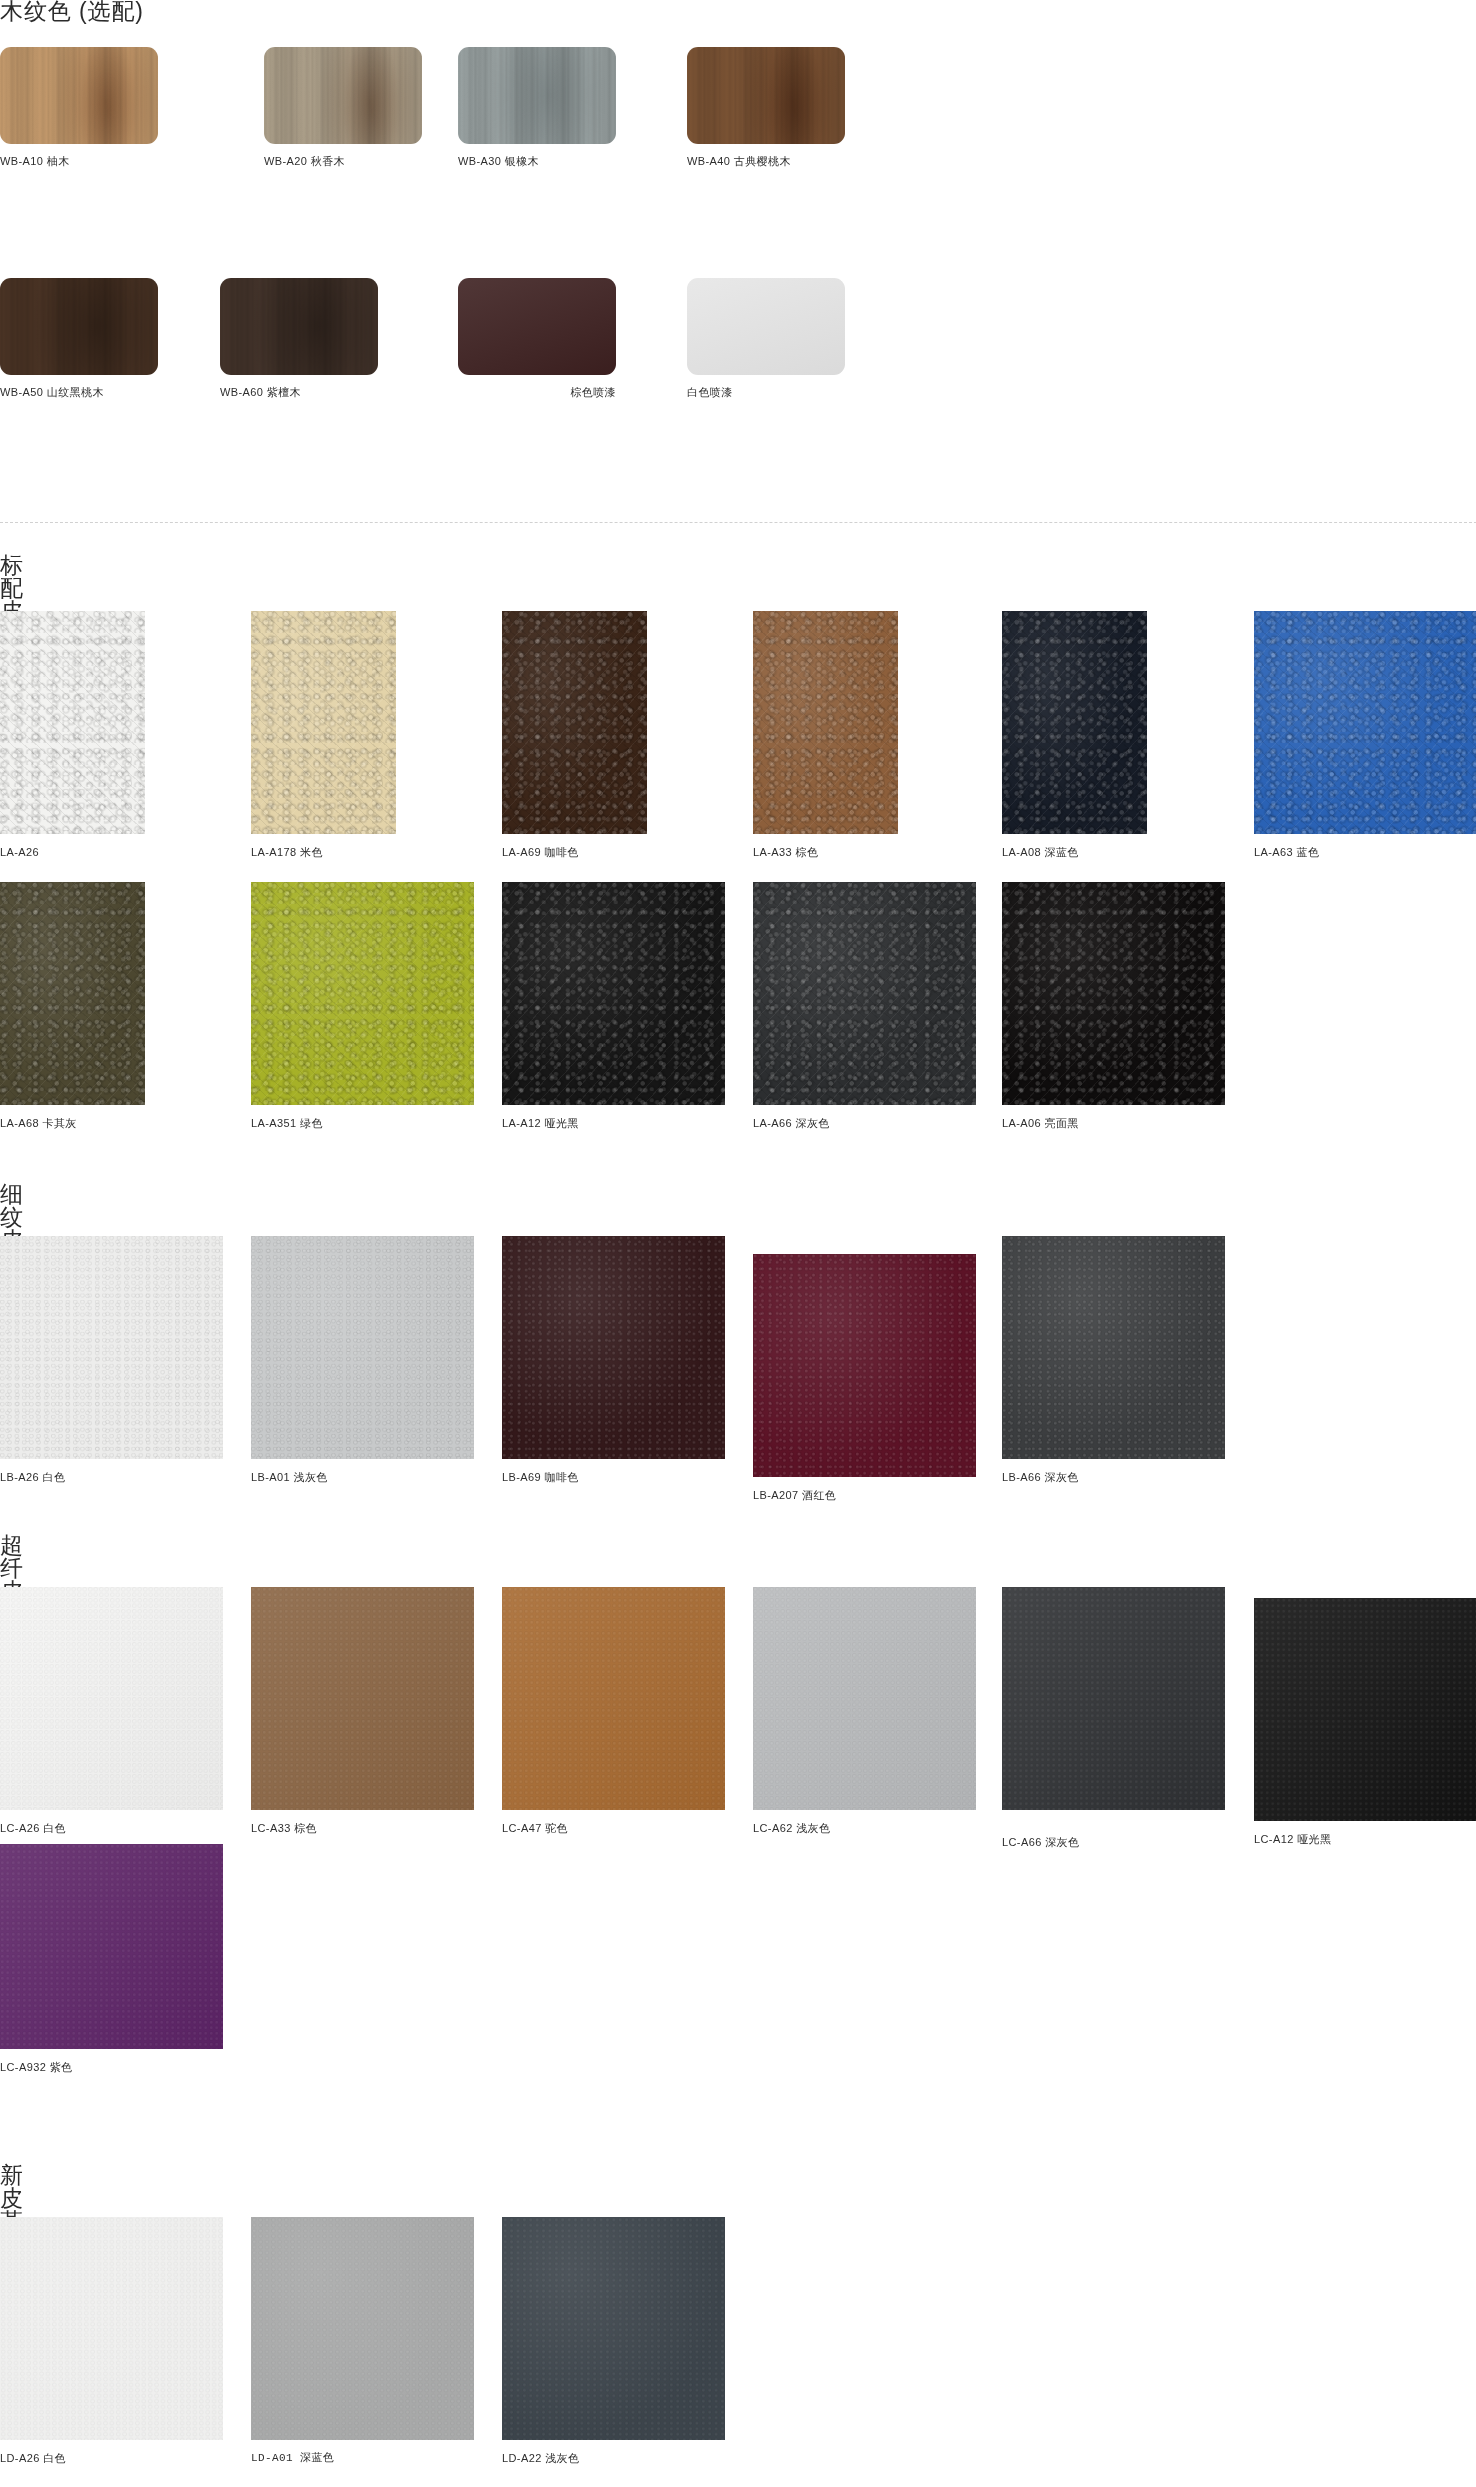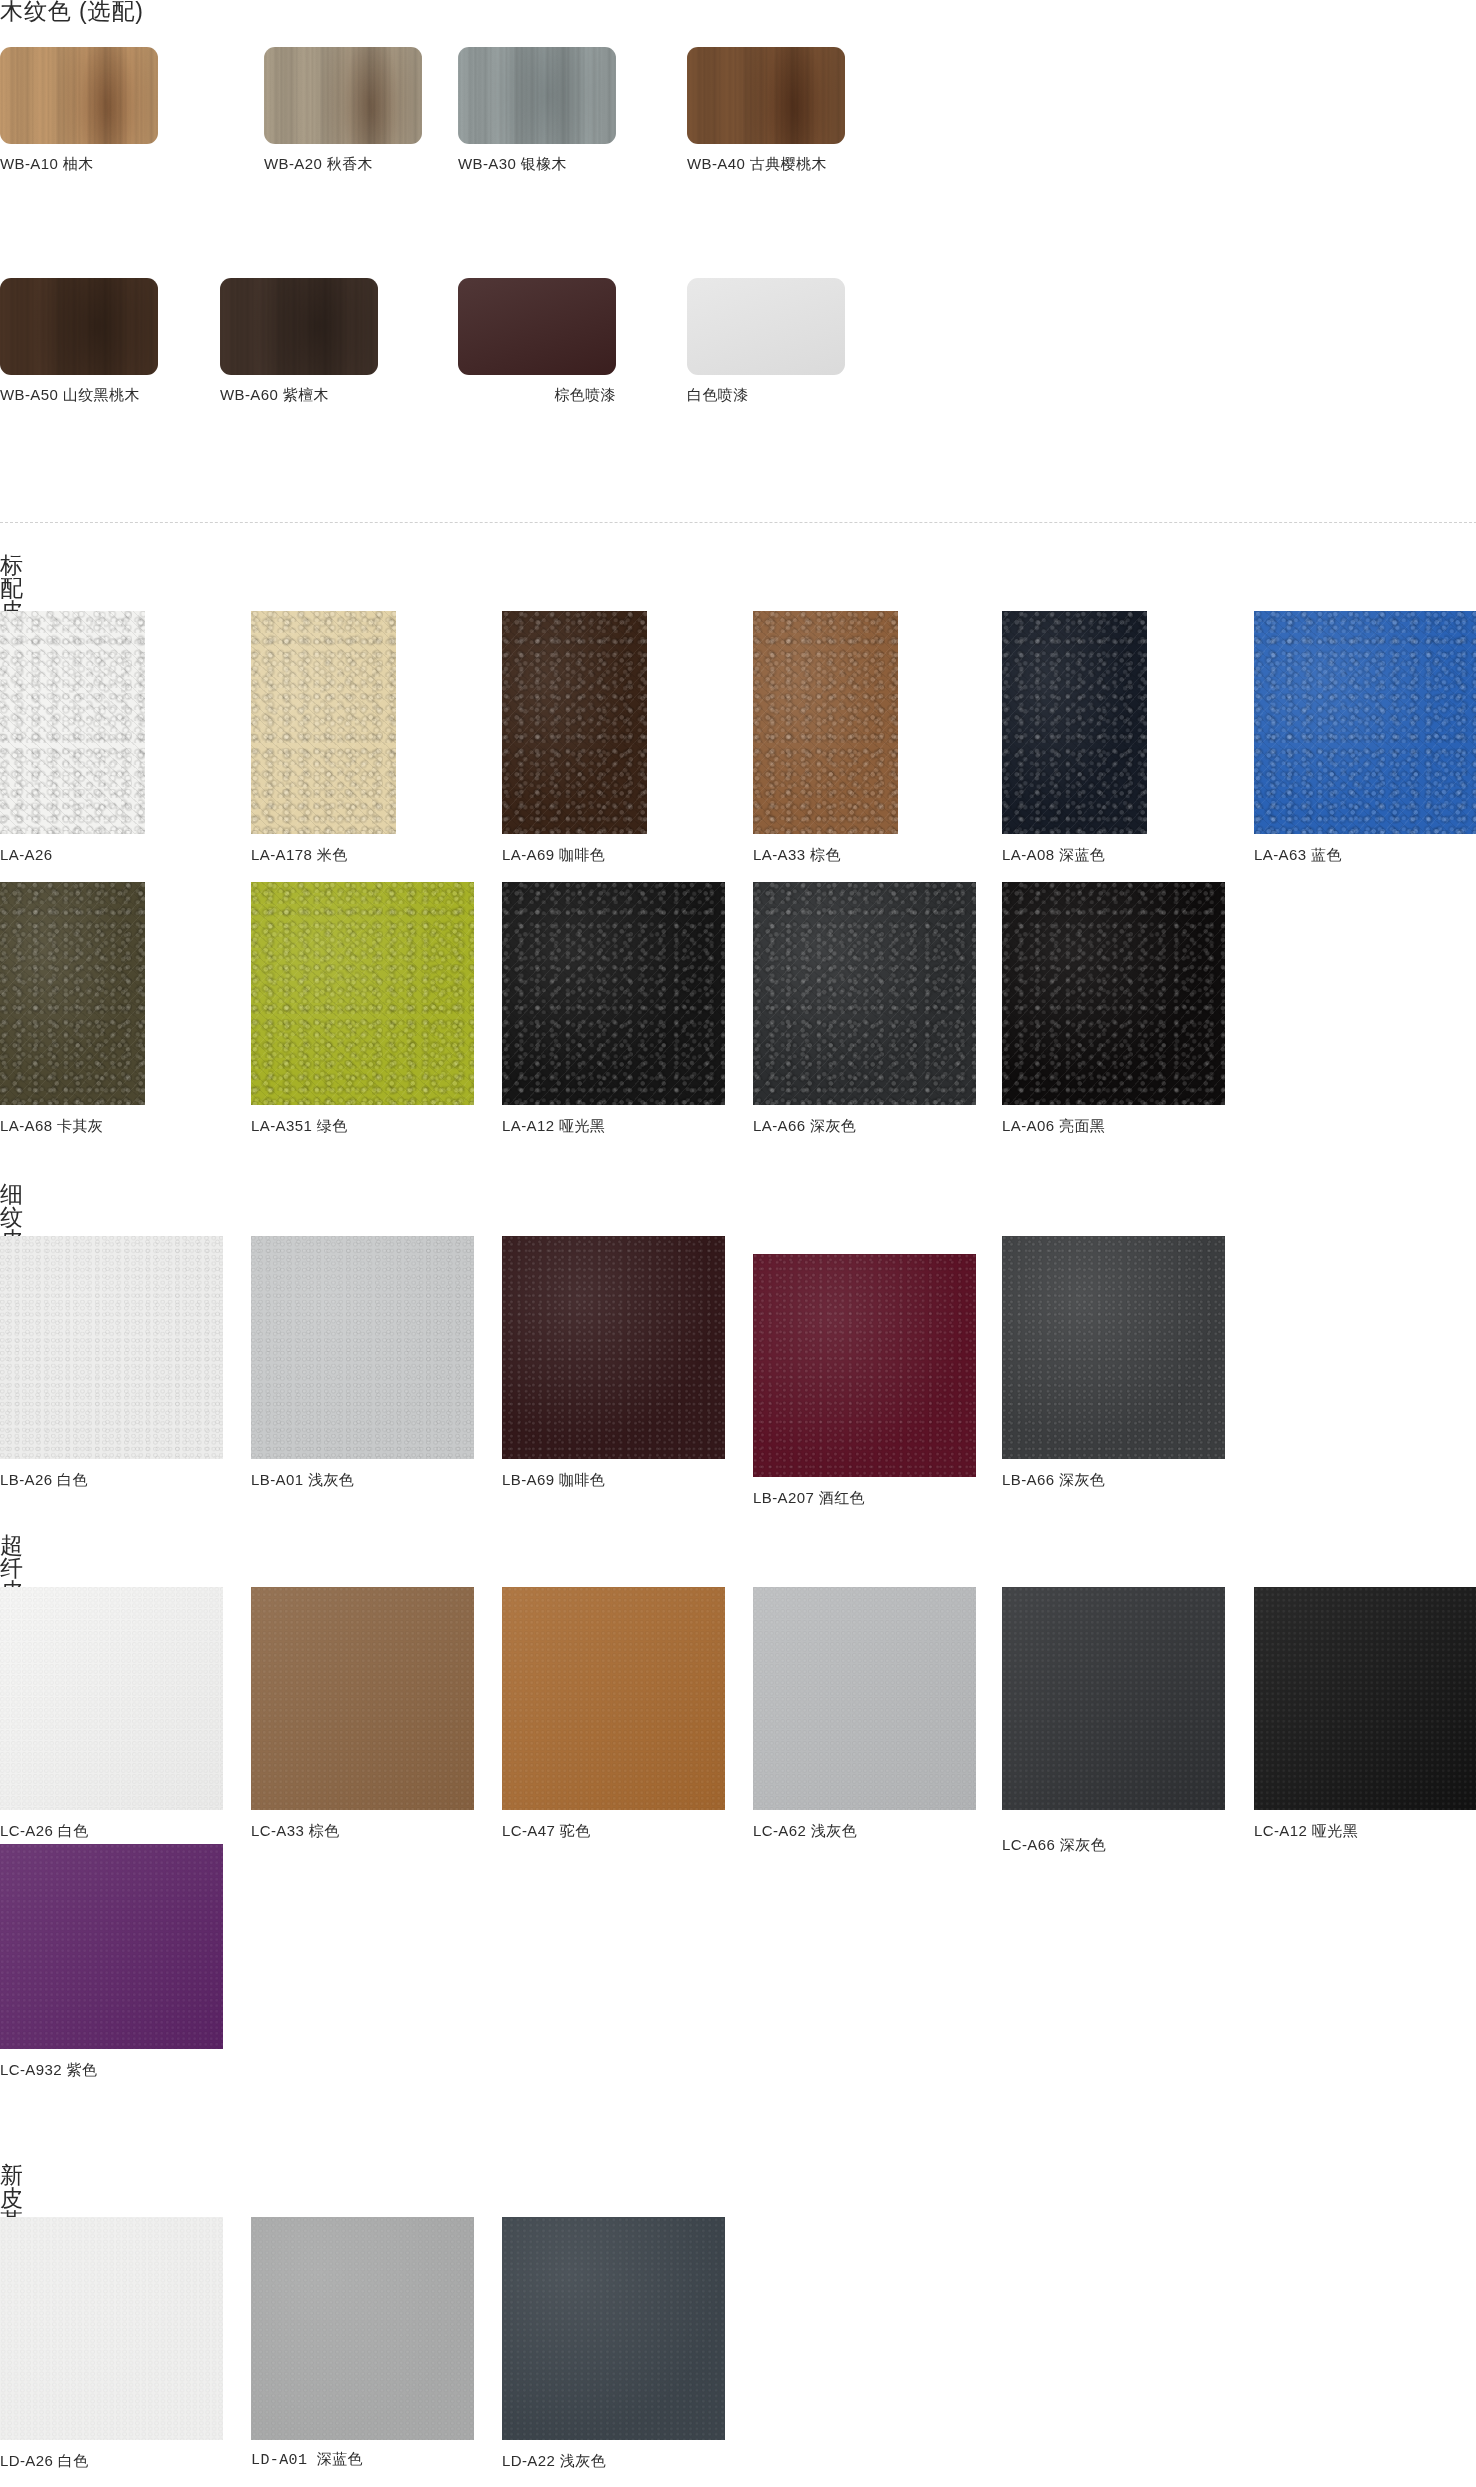--- a/index.html
+++ b/index.html
@@ -37,21 +37,21 @@
 
   .swatch {
     position: relative;
     overflow: hidden;
     background-repeat: no-repeat;
     background-size: cover;
   }
   .swatch.wood { border-radius: 11px; }
 
   .caption {
-    font-size: 15px;
+    font-size: 11px;
     color: #2e2e2e;
     letter-spacing: 0.4px;
     white-space: nowrap;
     line-height: 1;
   }
 
   
   
   .tex-wood {
     background-blend-mode: overlay, multiply, normal;
@@ -313,21 +313,21 @@
         <div class="caption" style="margin-top:12.8px;">LC-A47 驼色</div>
       </div>
       <div class="cell" style="position:absolute;left:753px;top:0;width:145px;">
         <div class="swatch tex-leatherC" style="width:223px;height:223px;background-color:#b9bbbd;"></div>
         <div class="caption" style="margin-top:12.8px;">LC-A62 浅灰色</div>
       </div>
       <div class="cell" style="position:absolute;left:1002px;top:0;width:145px;">
         <div class="swatch tex-leatherC" style="width:223px;height:223px;background-color:#2e3033;"></div>
         <div class="caption" style="margin-top:27px;">LC-A66 深灰色</div>
       </div>
-      <div class="cell" style="position:absolute;left:1254px;top:0;width:145px;">
+      <div class="cell" style="position:absolute;left:1254px;top:11px;width:145px;">
         <div class="swatch tex-leatherC" style="width:223px;height:223px;background-color:#121212;"></div>
         <div class="caption" style="margin-top:12.8px;">LC-A12 哑光黑</div>
       </div>
     </div>
 
     <div style="position:absolute;left:0;top:310px;">
       <div class="cell" style="position:absolute;left:0;top:0;width:145px;">
         <div class="swatch tex-leatherC" style="width:223px;height:205px;background-color:#5d2367;"></div>
         <div class="caption" style="margin-top:12.8px;">LC-A932  紫色</div>
       </div>

